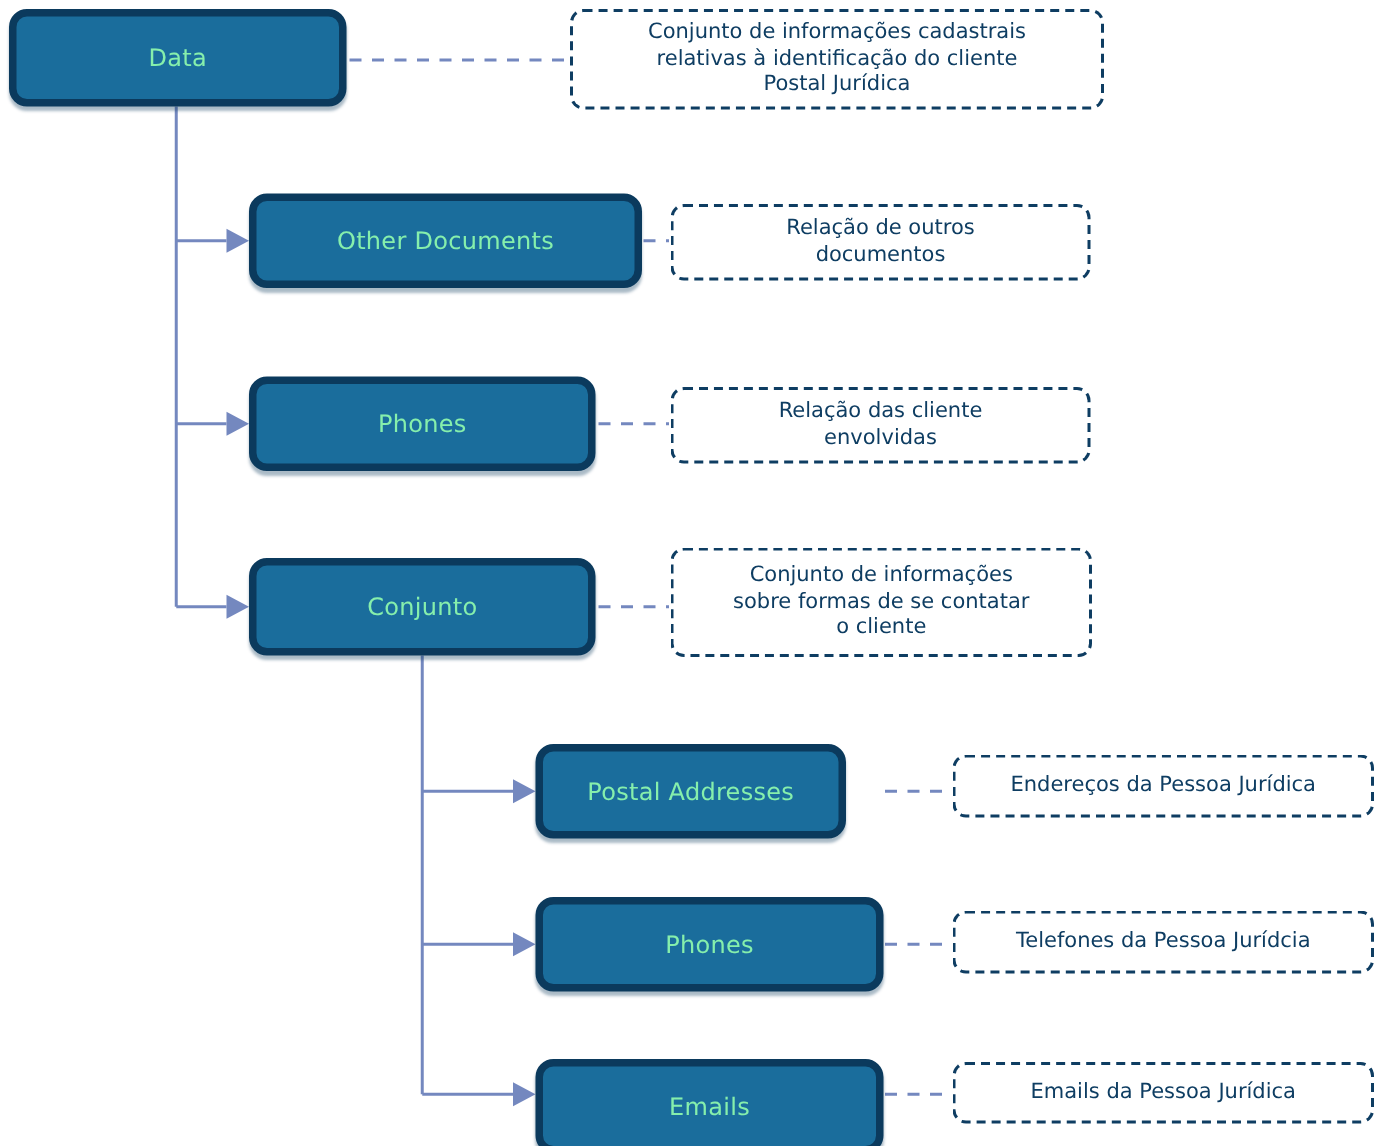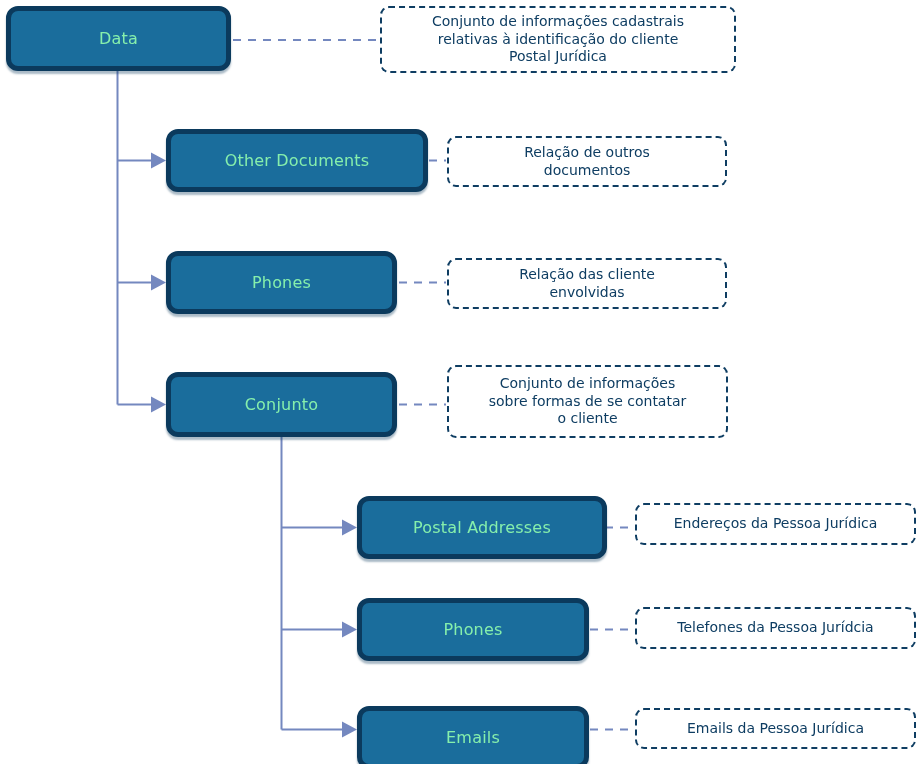--- a/index.html
+++ b/index.html
@@ -67,21 +67,21 @@
   </div>
 
   <div class="node" style="left:166px;top:251px;width:231px;height:63px">
     <span>Phones</span>
   </div>
 
   <div class="node" style="left:166px;top:372px;width:231px;height:65px">
     <span>Conjunto</span>
   </div>
 
-  <div class="node" style="left:357px;top:496px;width:250px;height:63px">
+  <div class="node" style="left:357px;top:496px;width:207px;height:63px">
     <span>Postal Addresses</span>
   </div>
 
   <div class="node" style="left:357px;top:598px;width:232px;height:63px">
     <span>Phones</span>
   </div>
 
   <div class="node" style="left:357px;top:706px;width:232px;height:63px">
     <span>Emails</span>
   </div>

